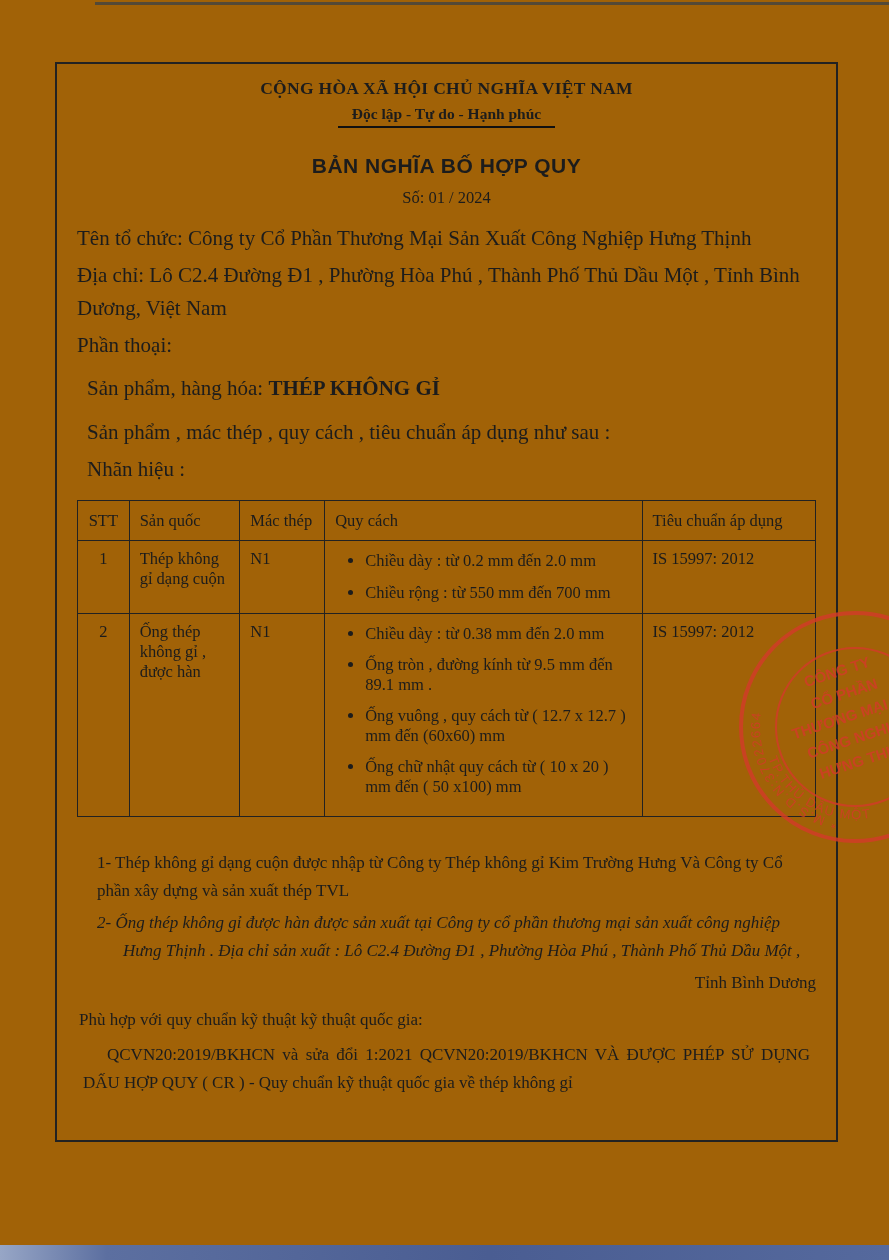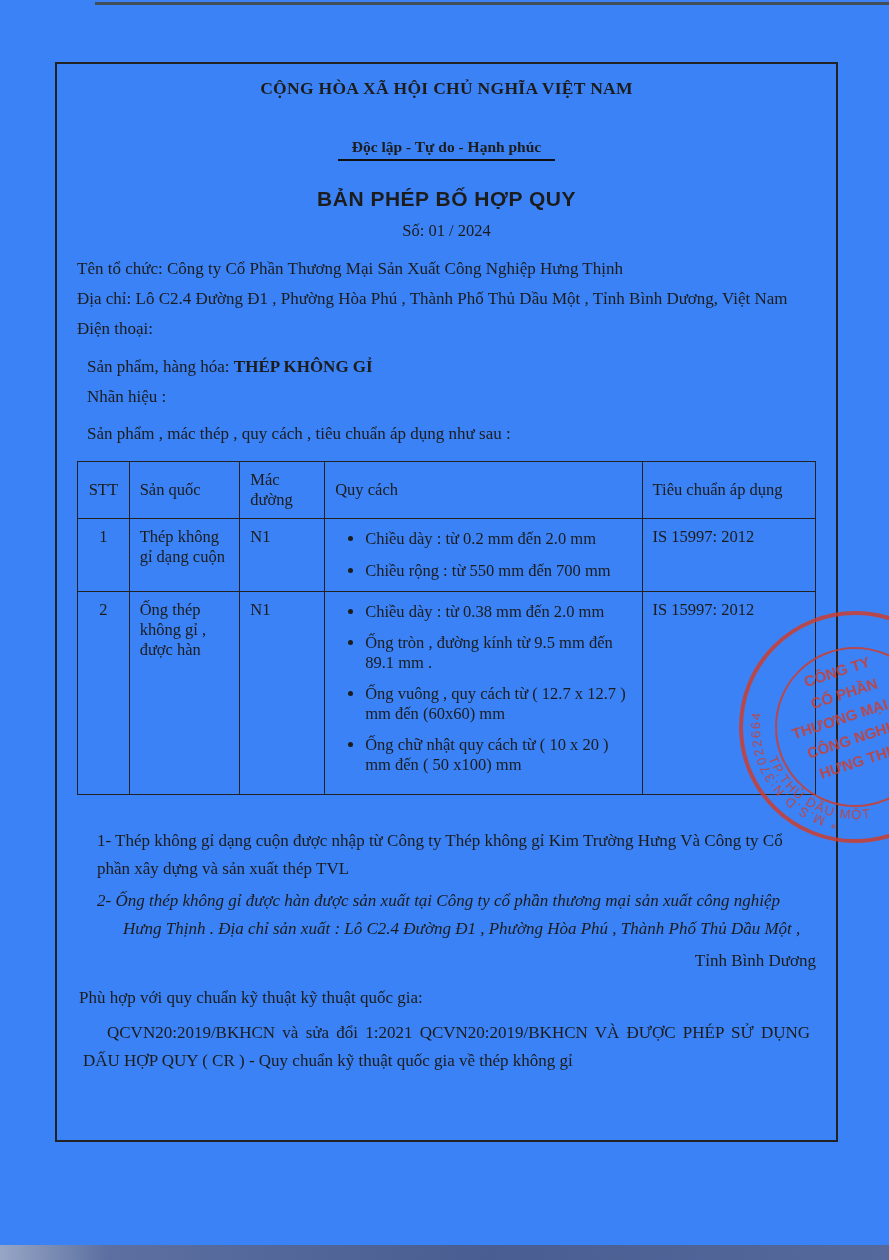--- a/index.html
+++ b/index.html
@@ -1,49 +1,49 @@
 <!DOCTYPE html>
 <html><head>
 <meta charset="utf-8">
 <style>
   * { box-sizing: border-box; }
   html,body { margin:0; padding:0; }
   body { background:#e9e9e7; }
   .page {
     position:relative;
     width:889px; height:1260px;
-    background:#3b82f6;
+    background:#a16207;
     overflow:hidden;
     font-family:"Liberation Serif", serif;
     color:#1c1c1c;
   }
   .artifact-top {
     position:absolute; left:95px; top:2px; width:794px; height:3px;
     background:#45453f; opacity:.85;
   }
   .border-box {
     position:absolute; left:55px; top:62px; width:783px; height:1080px;
     border:2px solid #222;
     padding:14px 20px 0 20px;
   }
   .nat-header {
     text-align:center; font-weight:bold; font-size:17.5px; letter-spacing:.3px;
   }
   .motto-wrap { text-align:center; margin-top:6px; }
   .motto {
     display:inline-block; font-weight:bold; font-size:15.5px;
-    border-bottom:2px solid #111; padding:0 14px 3px 14px;margin-top:33px;
+    border-bottom:2px solid #111; padding:0 14px 3px 14px;
   }
   .doc-title {
     text-align:center; margin-top:26px;
     font-family:"Liberation Sans", sans-serif;
     font-weight:bold; font-size:21px; letter-spacing:.5px;
   }
   .doc-no { text-align:center; margin-top:10px; font-size:16.5px; }
-  .body-text { margin-top:14px; font-size:17px; line-height:1.6; }
+  .body-text { margin-top:14px; font-size:21px; line-height:1.6; }
   .body-text p { margin:3px 0; }
   .indent1 { padding-left:10px; }
   .gap-top { margin-top:10px !important; }
   table.spec {
     width:100%; border-collapse:collapse; margin-top:14px;
     font-size:16.5px;
   }
   table.spec th, table.spec td {
     border:1.8px solid #222; padding:8px 10px; vertical-align:top;
     text-align:left; font-weight:normal;
@@ -83,38 +83,38 @@
 
   <div class="artifact-top"></div>
 
   <div class="border-box">
 
     <div class="nat-header">CỘNG HÒA XÃ HỘI CHỦ NGHĨA VIỆT NAM</div>
     <div class="motto-wrap">
       <span class="motto">Độc lập - Tự do - Hạnh phúc</span>
     </div>
 
-    <div class="doc-title">BẢN PHÉP BỐ HỢP QUY</div>
+    <div class="doc-title">BẢN NGHĨA BỐ HỢP QUY</div>
     <div class="doc-no">Số: 01 / 2024</div>
 
     <div class="body-text">
       <p>Tên tổ chức: Công ty Cổ Phần Thương Mại Sản Xuất Công Nghiệp Hưng Thịnh</p>
       <p>Địa chỉ: Lô C2.4 Đường Đ1 , Phường Hòa Phú , Thành Phố Thủ Dầu Một , Tỉnh Bình Dương, Việt Nam</p>
-      <p>Điện thoại:</p>
+      <p>Phần thoại:</p>
       <p class="indent1 gap-top"><span>Sản phẩm, hàng hóa: </span><b>THÉP KHÔNG GỈ</b></p>
+      <p class="indent1 gap-top">Sản phẩm , mác thép , quy cách , tiêu chuẩn áp dụng như sau :</p>
       <p class="indent1">Nhãn hiệu :</p>
-      <p class="indent1 gap-top">Sản phẩm , mác thép , quy cách , tiêu chuẩn áp dụng như sau :</p>
     </div>
 
     <table class="spec">
       <thead>
         <tr>
           <th class="col-stt">STT</th>
           <th class="col-sp">Sản quốc</th>
-          <th class="col-mt">Mác đường</th>
+          <th class="col-mt">Mác thép</th>
           <th class="col-qc">Quy cách</th>
           <th class="col-tc">Tiêu chuẩn áp dụng</th>
         </tr>
       </thead>
       <tbody>
         <tr>
           <td class="col-stt">1</td>
           <td class="cell-sp">Thép không gỉ dạng cuộn</td>
           <td class="cell-mt">N1</td>
           <td>

